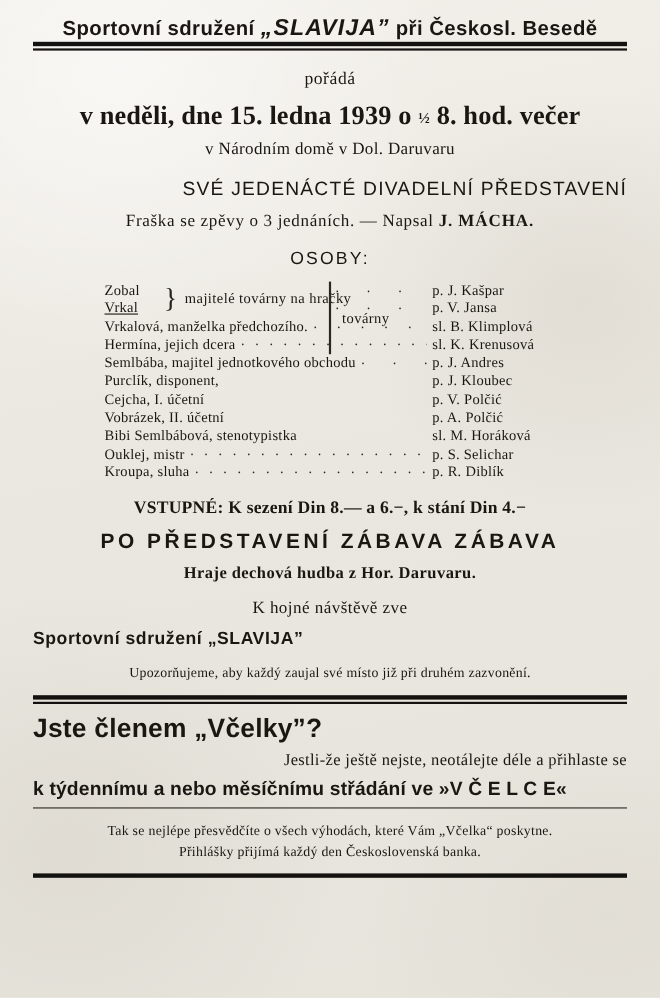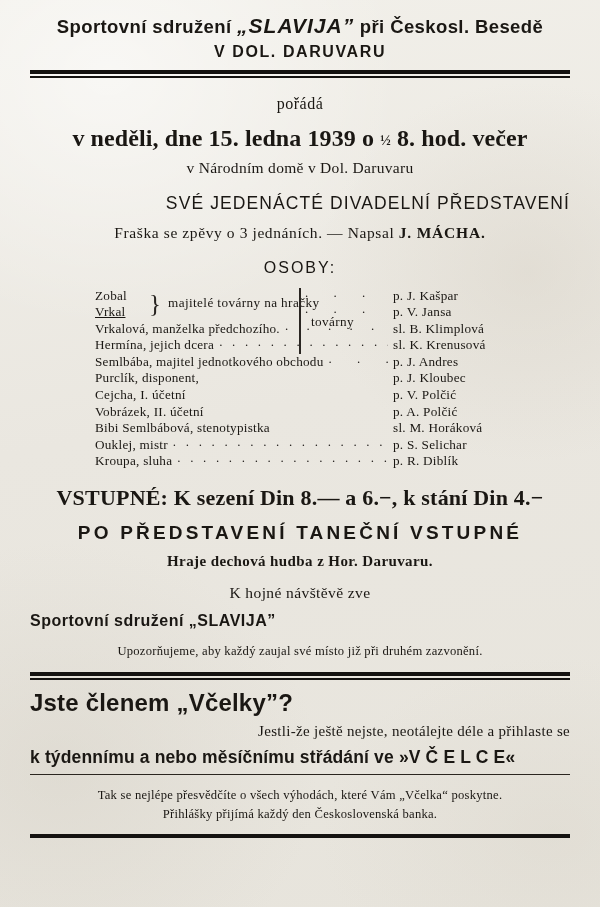--- a/index.html
+++ b/index.html
@@ -222,21 +222,21 @@
     left: 216px;
     top: 26px;
     font-size: 13.2px;
     letter-spacing: 0.4px;
   }
 
   
   .vstupne {
     font-family: "Liberation Serif", serif;
     font-weight: bold;
-    font-size: 22px;
+    font-size: 16px;
     text-align: center;
     margin-top: 15px;
     letter-spacing: 0.2px;
     white-space: nowrap;
   }
   .cisty {
     font-size: 14.5px;
     text-align: center;
     margin-top: 5px;
     letter-spacing: 0.3px;
@@ -318,21 +318,20 @@
 </head>
 <body>
 
 <div class="paper"></div>
 
 <div class="sheet">
 
   <div class="org-line">
     <span>Sportovní sdružení </span><span class="big">„SLAVIJA”</span><span> při Českosl. Besedě</span>
   </div>
-  <div class="city-line">V DOL. DARUVARU</div>
 
   <div class="rule-double">
     <div class="thick"></div>
       <div class="gap"></div>
       <div class="thin"></div>
   </div>
 
   <div class="poradá">pořádá</div>
 
   <div class="date-line">
@@ -405,21 +404,21 @@
         <span class="actor">p. S. Selichar</span>
       </div>
       <div class="cast-row">
         <span class="role">Kroupa, sluha</span>
         <span class="leader"></span>
         <span class="actor">p. R. Diblík</span>
       </div>
     </div>
 
   <div class="vstupne">VSTUPNÉ: K sezení Din 8.— a 6.−, k stání Din 4.−</div>
-  <div class="dance">PO PŘEDSTAVENÍ TANEČNÍ VSTUPNÉ</div>
+  <div class="dance">PO PŘEDSTAVENÍ ZÁBAVA ZÁBAVA</div>
   <div class="band">Hraje dechová hudba z Hor. Daruvaru.</div>
   <div class="invite">K hojné návštěvě zve</div>
   <div class="signature">Sportovní sdružení „SLAVIJA”</div>
   <div class="notice">Upozorňujeme, aby každý zaujal své místo již při druhém zazvonění.</div>
 
   <div class="ad-wrap">
     <div class="rule-double">
       <div class="thick"></div>
         <div class="gap"></div>
         <div class="thin"></div>

